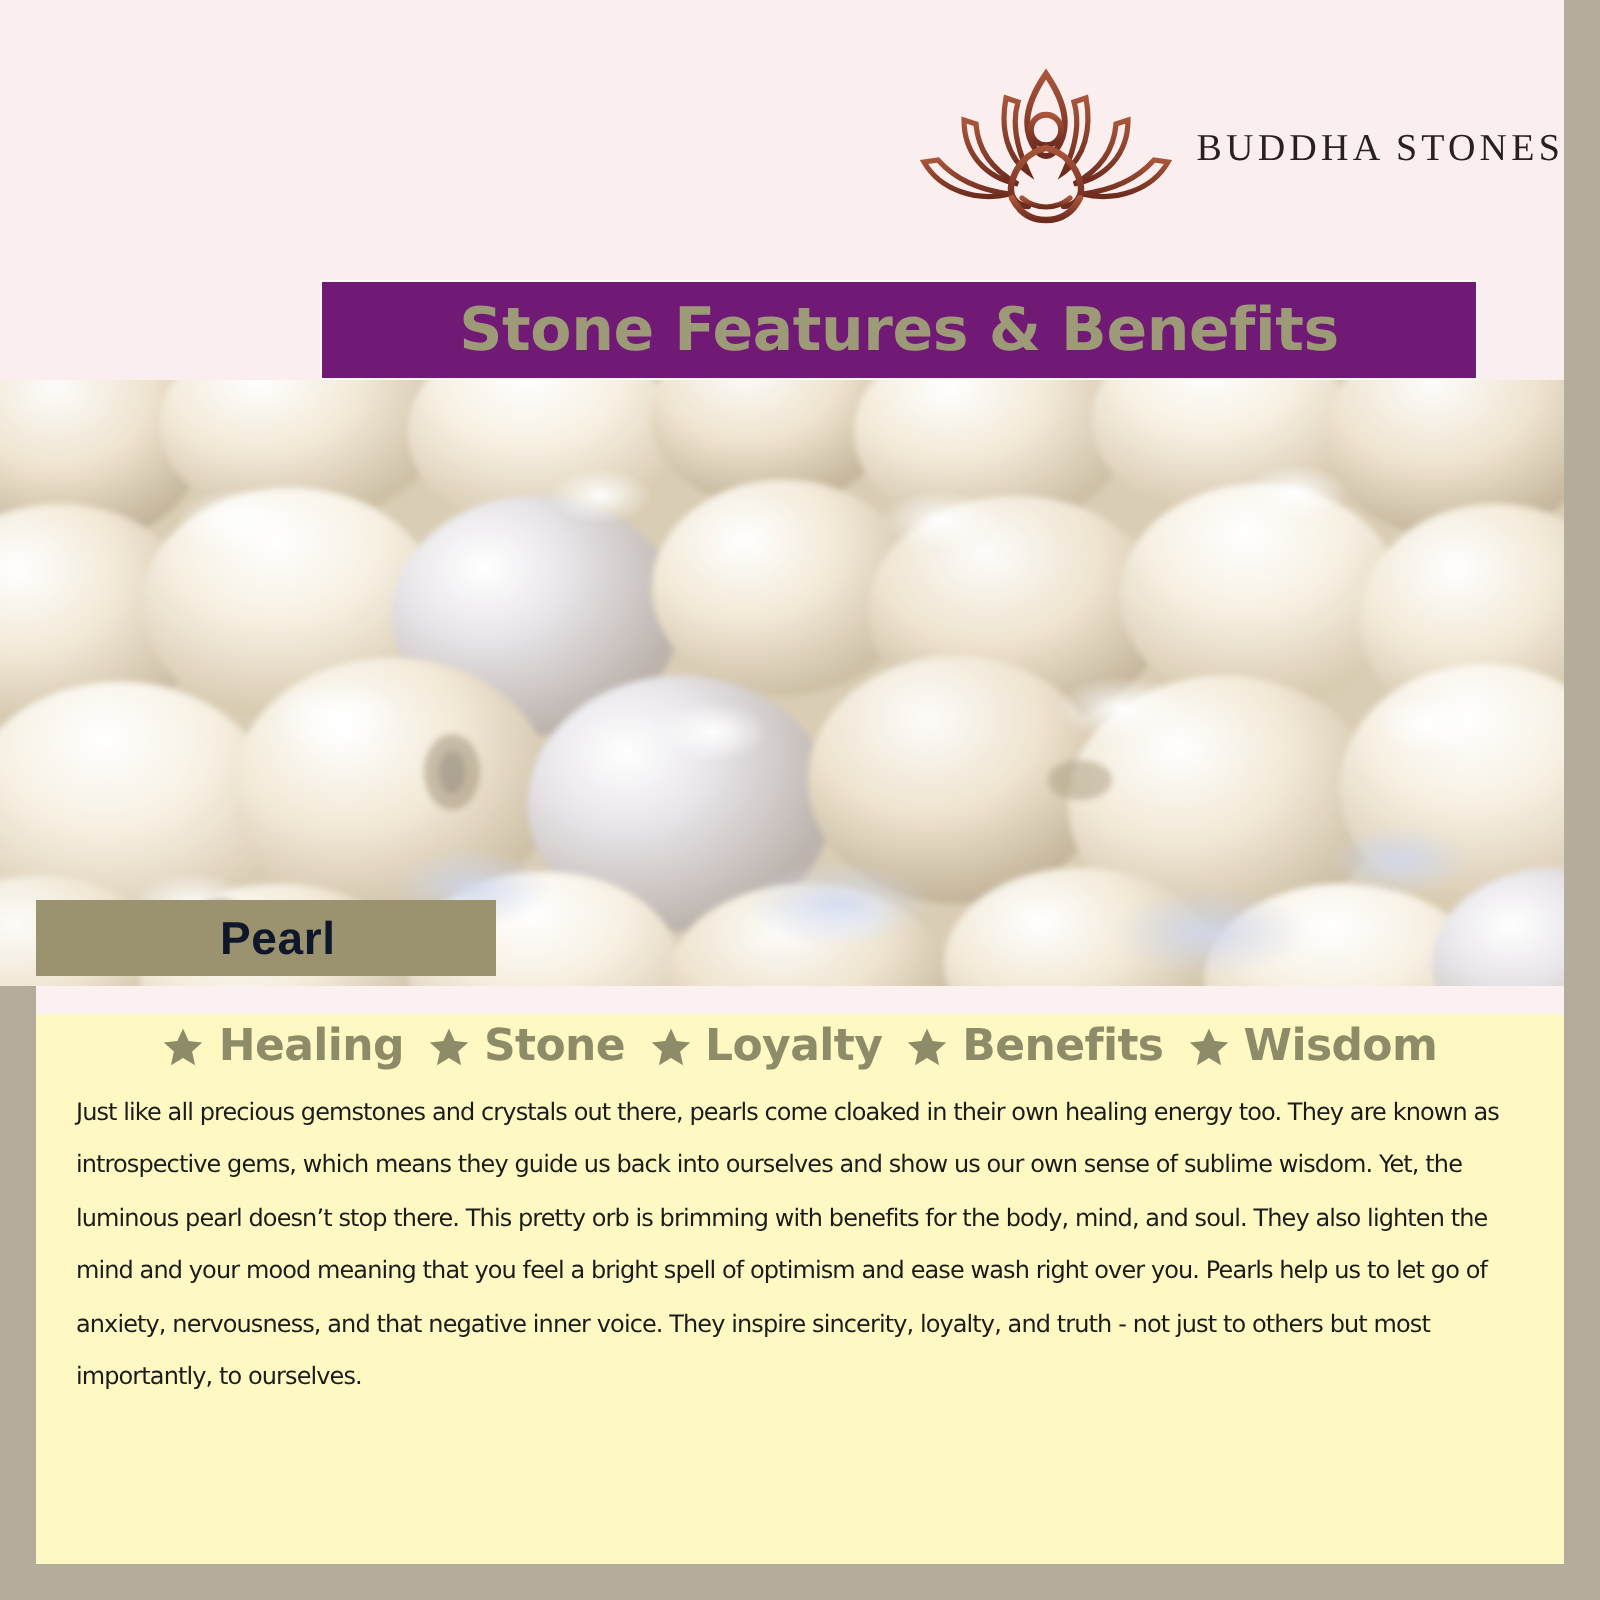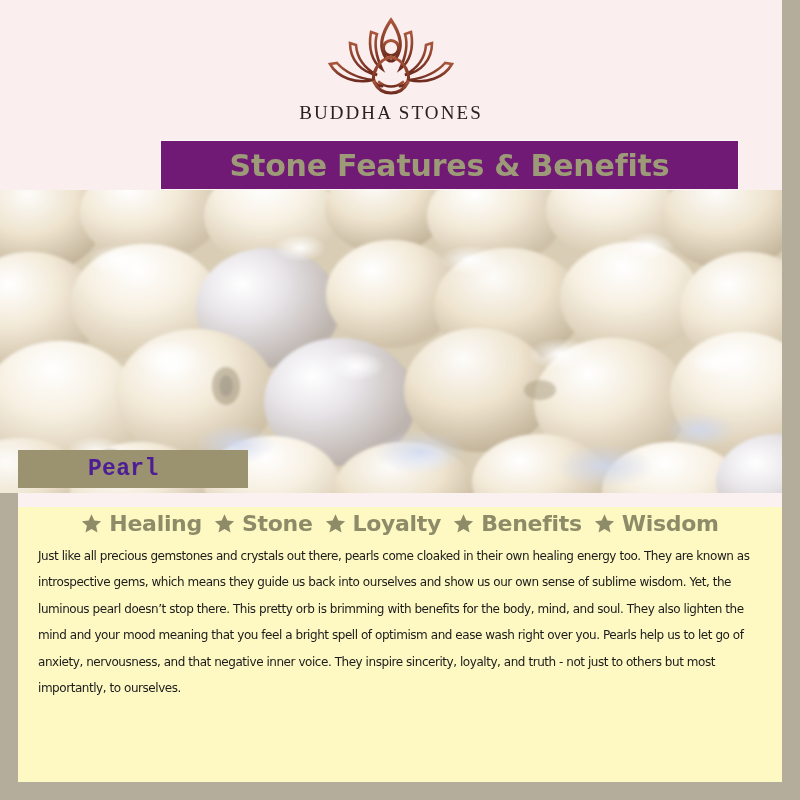--- a/index.html
+++ b/index.html
@@ -32,23 +32,23 @@
     background: #faeeee;
   }
 
   .logo-wrap {
     position: absolute;
     left: 0;
     top: 14px;
     width: 782px;
     height: 120px;
     display: flex;
-    flex-direction: column;
-    align-items: center;
-    justify-content: flex-start;
+    flex-direction: row;
+    align-items: center;
+    justify-content: flex-end;
   }
 
   .logo-mark {
     width: 150px;
     height: 86px;
     display: block;
   }
 
   .logo-text {
     margin-top: 2px;
@@ -101,25 +101,25 @@
     left: 18px;
     top: 450px;
     width: 230px;
     height: 38px;
     background: #9b9370;
     display: flex;
     align-items: center;
     z-index: 7;
   }
   .stone-label-text {
-    font-family: Liberation Mono, monospace;
+    font-family: Liberation Sans, sans-serif;
     font-weight: bold;
     font-size: 23px;
-    color: #4c1d95;
-    margin-left: 70px;
+    color: #0f172a;
+    margin-left: 92px;
     letter-spacing: 0.3px;
   }
 
   
   .content-panel {
     position: absolute;
     left: 18px;
     top: 493px;
     width: 764px;
     height: 289px;

